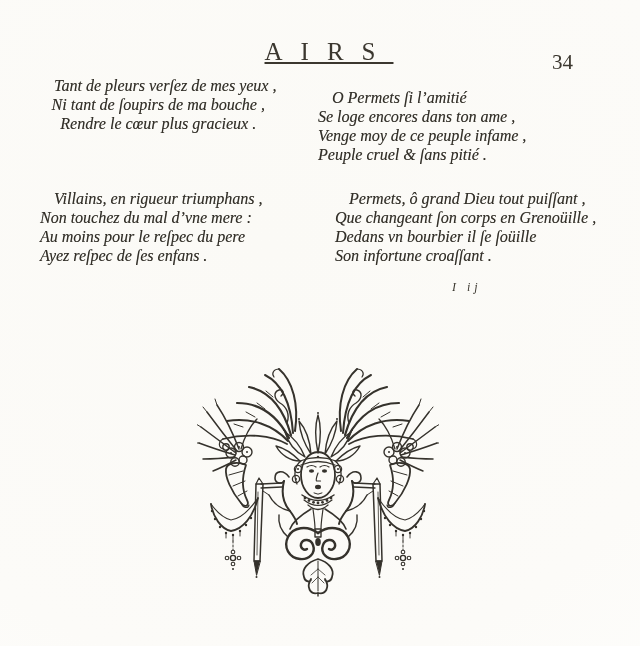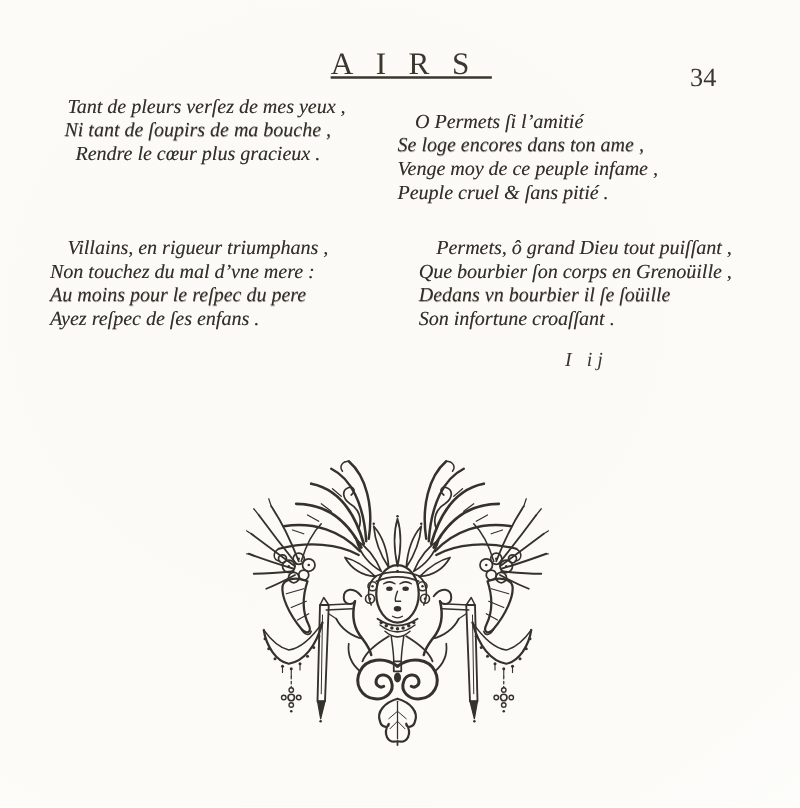--- a/index.html
+++ b/index.html
@@ -25,21 +25,21 @@
     white-space:nowrap; color:#322f28;
     text-shadow:0.2px 0.2px 0.4px rgba(47,44,38,0.45);
   }
   .s-left1  { left:40px;  top:76px;text-align:center;  }
   .s-left2  { left:40px;  top:189px;font-family:Liberation Serif, serif; }
   .s-right1 { left:318px; top:88px;  }
   .s-right2 { left:318px; top:189px;margin-left:17px; }
   .vline.indent { padding-left:14px; }
   .signature {
     position:absolute; left:452px; top:280px;
-    font-style:italic; font-size:16px; letter-spacing:4px; color:#3b372f;
+    font-style:italic; font-size:12px; letter-spacing:4px; color:#3b372f;
   }
   .ornament { position:absolute; left:197px; top:357px; }
 </style>
 </head>
 <body>
 
 <div class="page">
 
   <div class="running-title">AIRS</div>
   <div class="folio">34</div>
@@ -59,21 +59,21 @@
 
   <div class="stanza s-right1">
     <div class="vline indent">O Permets ſi l’amitié</div>
     <div class="vline">Se loge encores dans ton ame ,</div>
     <div class="vline">Venge moy de ce peuple infame ,</div>
     <div class="vline">Peuple cruel &amp; ſans pitié .</div>
   </div>
 
   <div class="stanza s-right2">
     <div class="vline indent">Permets, ô grand Dieu tout puiſſant ,</div>
-    <div class="vline">Que bourbier ſon corps en Grenoüille ,</div>
+    <div class="vline">Que changeant ſon corps en Grenoüille ,</div>
     <div class="vline">Dedans vn bourbier il ſe ſoüille</div>
     <div class="vline">Son infortune croaſſant .</div>
   </div>
 
   <div class="signature">I ij</div>
 
   <svg class="ornament" width="242" height="242" viewBox="0 0 242 242" aria-hidden="true">
     <title>Woodcut tailpiece: grotesque mask with plumed crown, flanked by arching feather plumes, fruit cornucopias, swags with beaded fringe, hanging straps and cross pendants, ending in scroll volutes and an acanthus drop</title>
 
     <g id="orn-half" stroke="#35322c" fill="none" stroke-linecap="round" stroke-linejoin="round">

